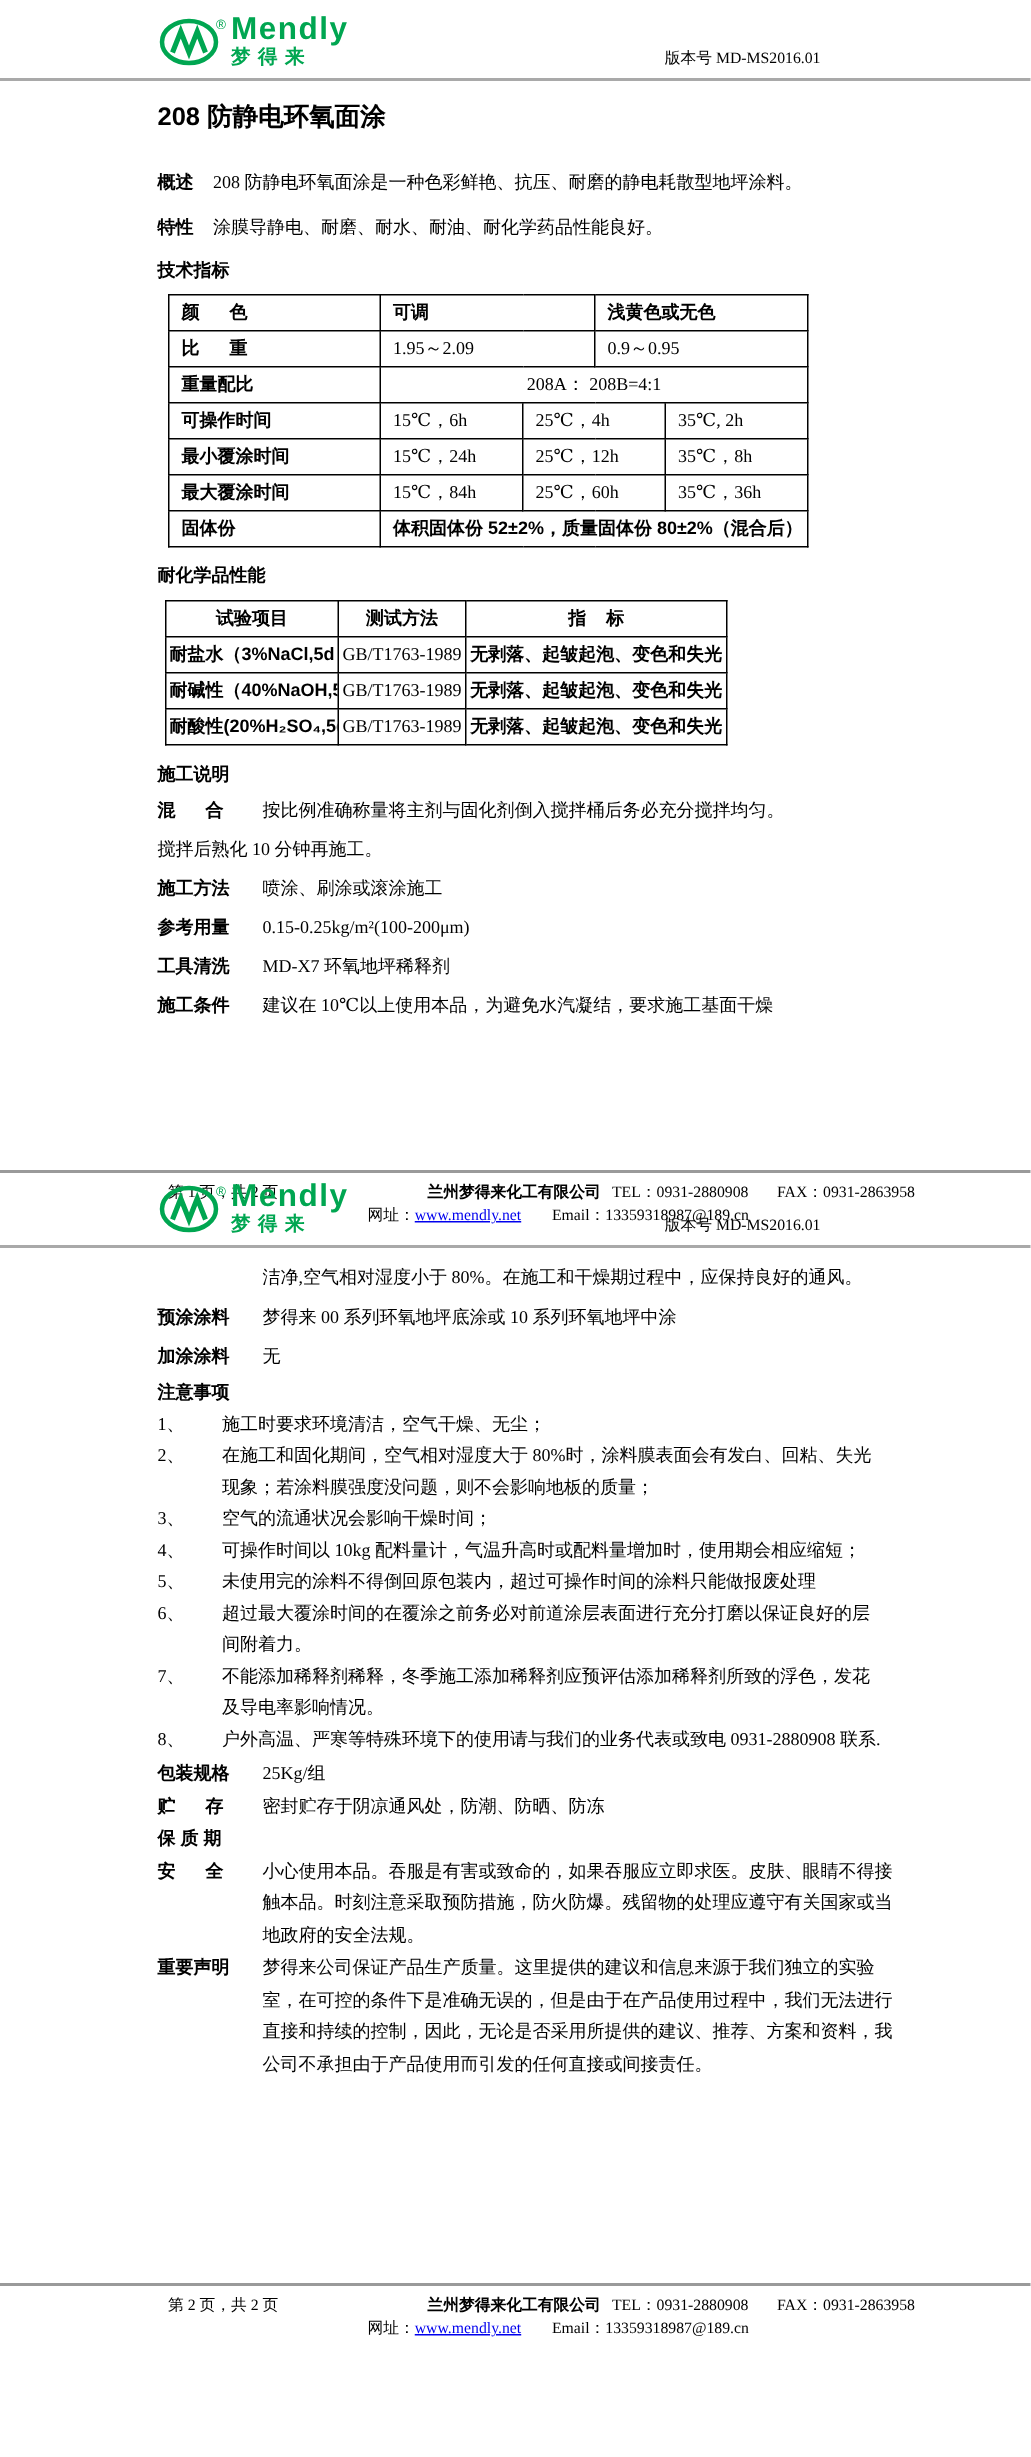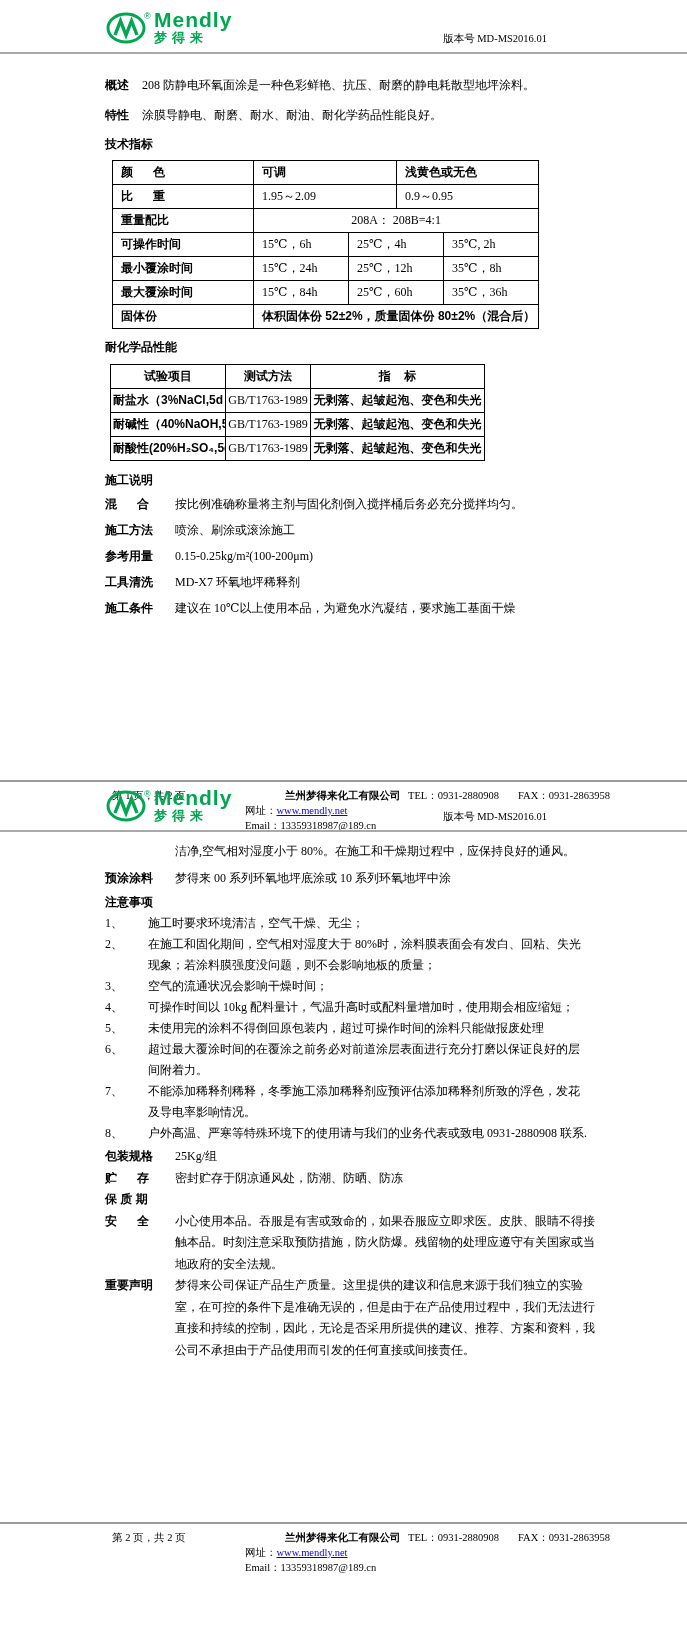--- a/index.html
+++ b/index.html
@@ -57,21 +57,21 @@
   .num{width:43px;flex:none;white-space:pre;}
 
   
   .pg-footer{position:absolute;left:0;right:0;font-size:10.5px;}
   .f-rule{height:0;border-top:2px solid #9a9a9a;}
   .f-row1{display:flex;margin:6px 0 0 112px;line-height:15px;}
   .f-page{width:133px;}
   .f-company{width:123px;font-weight:bold;
              font-family:"Liberation Sans","DejaVu Sans",sans-serif;margin-left:40px;}
   .f-tel{width:110px;}
-  .f-row2{display:flex;margin-left:245px;line-height:15px;flex-direction:column;}
+  .f-row2{display:flex;margin-left:245px;line-height:15px;}
   .f-web{width:123px;white-space:pre;}
   .link{color:#0000ee;text-decoration:underline;cursor:pointer;}
 </style>
 </head>
 <body>
 
 <div class="page page1">
 
   <div class="logo-row">
     <div class="logo">
@@ -84,20 +84,21 @@
       </span>
       <span class="logo-txt">
         <div class="brand">Mendly</div>
         <div class="brand-cn">梦得来</div>
       </span>
     </div>
     <div class="version">版本号 MD-MS2016.01</div>
   </div>
   <div class="hdr-rule"></div>
 
+  <div class="doc-title">208 防静电环氧面涂</div>
 
   <div class="sec frow lh27" style="margin-top:18px">
     <span class="lbl w37">概述</span>
     <span class="txt">208 防静电环氧面涂是一种色彩鲜艳、抗压、耐磨的静电耗散型地坪涂料。</span>
   </div>
   <div class="sec frow lh27" style="margin-top:3px">
     <span class="lbl w37">特性</span>
     <span class="txt">涂膜导静电、耐磨、耐水、耐油、耐化学药品性能良好。</span>
   </div>
 
@@ -184,20 +185,21 @@
     </tr>
   </tbody>
     </table>
 
   <div class="shead" style="margin-top:8px">施工说明</div>
 
   <div class="sec frow lh26">
     <span class="lbl w70">混      合</span>
     <span class="txt">按比例准确称量将主剂与固化剂倒入搅拌桶后务必充分搅拌均匀。</span>
   </div>
+  <div class="sec lh26">搅拌后熟化 10 分钟再施工。</div>
   <div class="sec frow lh26">
     <span class="lbl w70">施工方法</span>
     <span class="txt">喷涂、刷涂或滚涂施工</span>
   </div>
   <div class="sec frow lh26">
     <span class="lbl w70">参考用量</span>
     <span class="txt">0.15-0.25kg/m²(100-200μm)</span>
   </div>
   <div class="sec frow lh26">
     <span class="lbl w70">工具清洗</span>
@@ -242,20 +244,24 @@
     <div class="version">版本号 MD-MS2016.01</div>
   </div>
   <div class="hdr-rule"></div>
 
   <div class="sec lh27" style="margin:6px 100px 0 175px">洁净,空气相对湿度小于 80%。在施工和干燥期过程中，应保持良好的通风。</div>
 
   <div class="sec frow lh26">
     <span class="lbl w70">预涂涂料</span>
     <span class="txt">梦得来 00 系列环氧地坪底涂或 10 系列环氧地坪中涂</span>
   </div>
+  <div class="sec frow lh26">
+    <span class="lbl w70">加涂涂料</span>
+    <span class="txt">无</span>
+  </div>
 
   <div class="shead lh26">注意事项</div>
 
   <div class="note lh21">
     <span class="num">1、</span>
     <span class="txt">施工时要求环境清洁，空气干燥、无尘；</span>
   </div>
   <div class="note lh21">
     <span class="num">2、</span>
     <span class="txt">在施工和固化期间，空气相对湿度大于 80%时，涂料膜表面会有发白、回粘、失光现象；若涂料膜强度没问题，则不会影响地板的质量；</span>

